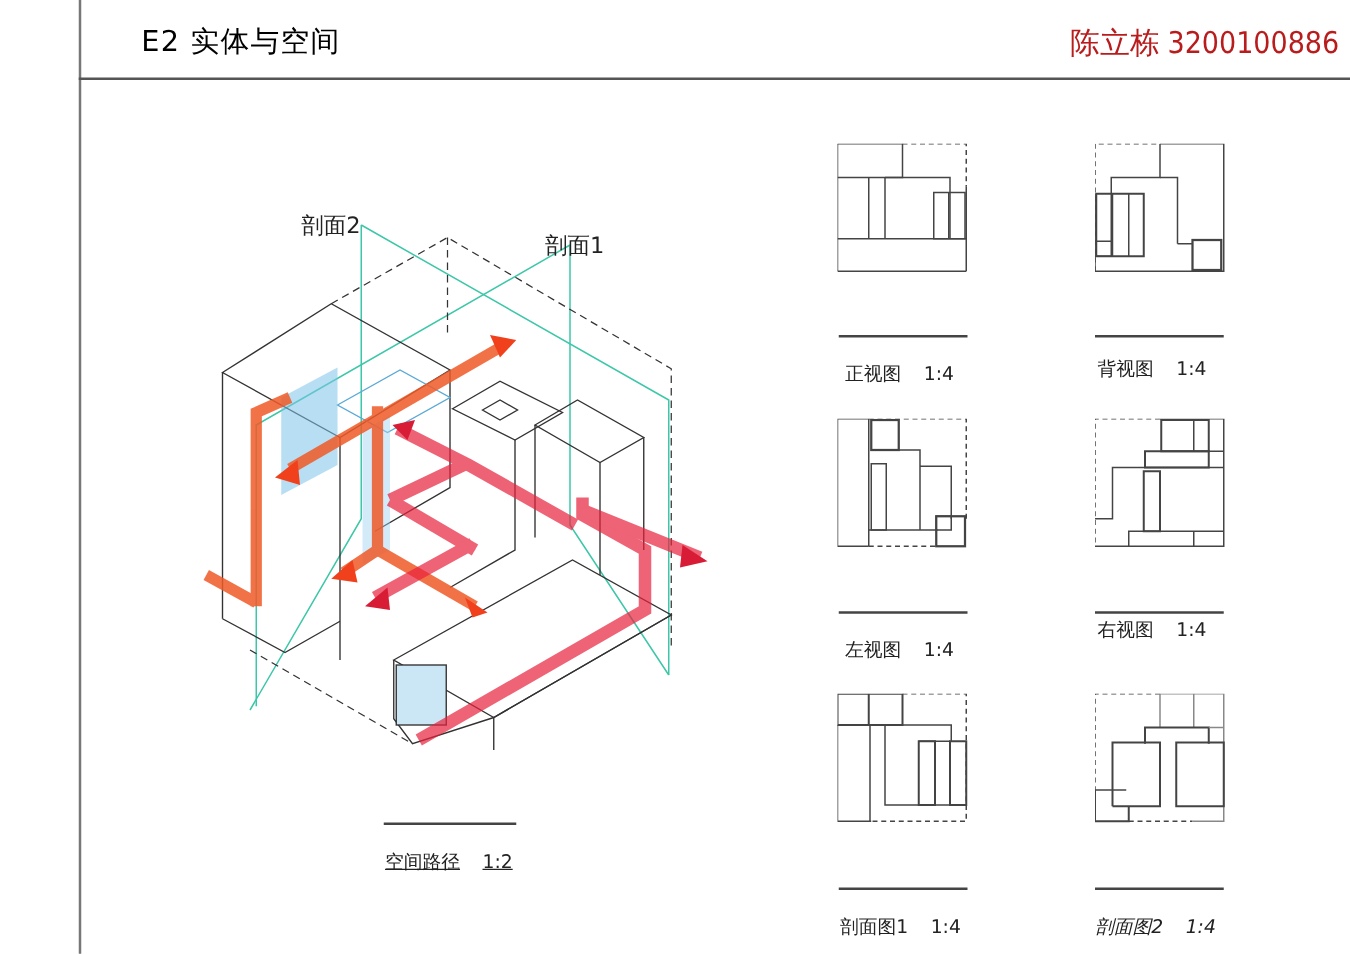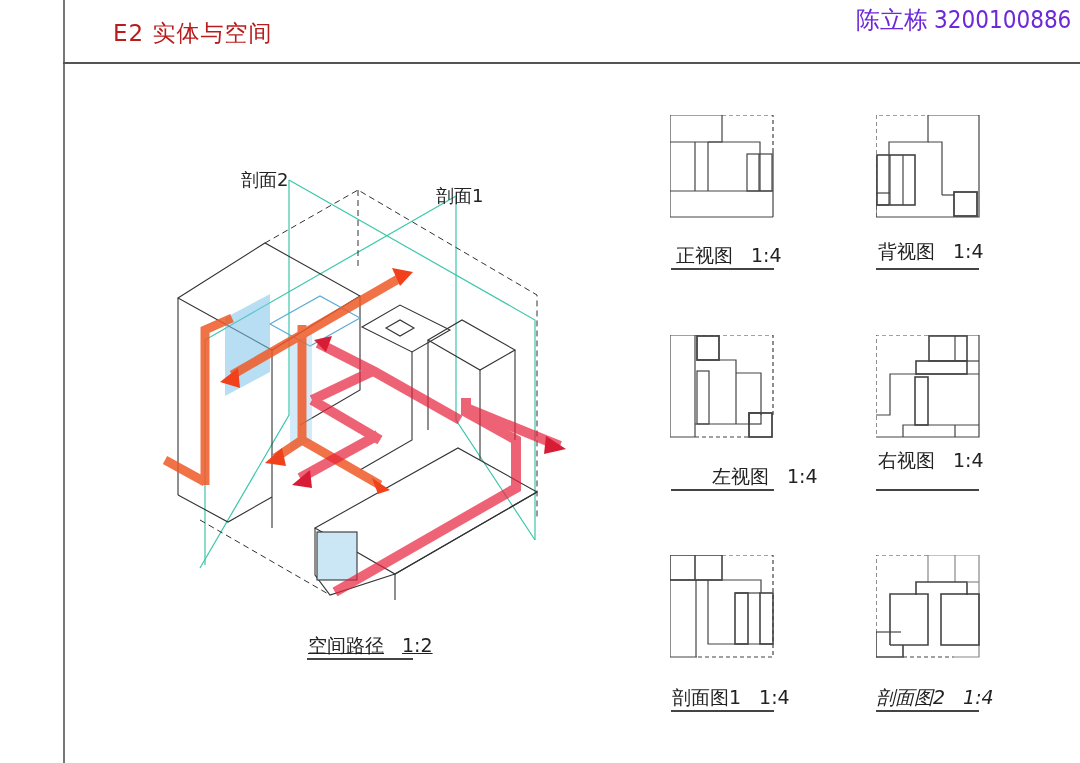--- a/index.html
+++ b/index.html
@@ -1,25 +1,25 @@
 <!DOCTYPE html>
 <html><head>
 <meta charset="utf-8">
 <style>
   html,body{margin:0;padding:0;background:#fff;}
   body{width:1080px;height:763px;position:relative;overflow:hidden;font-family:"DejaVu Sans","Liberation Sans",sans-serif;color:#222;}
   .margin-line{position:absolute;left:63px;top:0;width:1.5px;height:763px;background:#777;}
   .header-rule{position:absolute;left:63px;top:62px;width:1017px;height:1.5px;background:#555;}
-  .sheet-title{position:absolute;left:113px;top:18px;font-size:23px;letter-spacing:1px;color:#b91c1c;font-family:"DejaVu Sans",sans-serif;}
-  .author{position:absolute;left:856px;top:4px;font-size:24px;color:#6d28d9;font-family:"DejaVu Sans Condensed","DejaVu Sans",sans-serif;}
+  .sheet-title{position:absolute;left:113px;top:18px;font-size:23px;letter-spacing:1px;color:#000000;font-family:"DejaVu Sans",sans-serif;}
+  .author{position:absolute;left:856px;top:18px;font-size:24px;color:#b91c1c;font-family:"DejaVu Sans Condensed","DejaVu Sans",sans-serif;}
   .author .id{margin-left:6px;}
   .axo{position:absolute;left:150px;top:160px;width:430px;height:450px;}
   .view{position:absolute;}
   .view svg{display:block;}
-  .caption{position:absolute;font-size:19px;color:#222;white-space:nowrap;}
+  .caption{position:absolute;font-size:15px;color:#222;white-space:nowrap;margin-top:47px;}
   .caption .scale{margin-left:18px;}
   .caption-rule{position:absolute;height:2px;background:#444;}
   .sec-label{position:absolute;font-size:18px;color:#222;}
 </style>
 </head>
 <body>
 
 <div class="margin-line"></div>
 <div class="header-rule"></div>
 <div class="sheet-title">E2  实体与空间</div>
@@ -156,21 +156,21 @@
     <rect x="27" y="1" width="22" height="24" stroke-width="1.8"></rect>
     <line x1="25" y1="0" x2="25" y2="102"></line>
     <polyline points="27,25 66,25 66,89"></polyline>
     <rect x="27" y="36" width="12" height="53"></rect>
     <polyline points="66,38 91,38 91,80"></polyline>
     <line x1="25" y1="89" x2="80" y2="89"></line>
     <rect x="79" y="78" width="23" height="24" stroke-width="1.8"></rect>
     <rect x="79" y="78" width="12" height="11"></rect>
   </svg>
 </div>
-<div class="caption" style="left:712px;top:464px;text-align:right;">
+<div class="caption" style="left:676px;top:464px;text-align:right;">
   <span>左视图</span><span class="scale">1:4</span>
 </div>
 <div class="caption-rule" style="left:671px;top:489px;width:103px;"></div>
 
 <div class="view" style="left:876px;top:335px;">
   <svg width="105" height="105" viewBox="0 0 105 105" stroke="#444" stroke-width="1.2" fill="none">
     <polyline points="52,0 0,0 0,102" stroke-dasharray="4,3"></polyline>
     <polyline points="52,0 103,0 103,102 0,102"></polyline>
     <rect x="53" y="1" width="38" height="25" stroke-width="1.6"></rect>
     <line x1="79" y1="1" x2="79" y2="26"></line>

